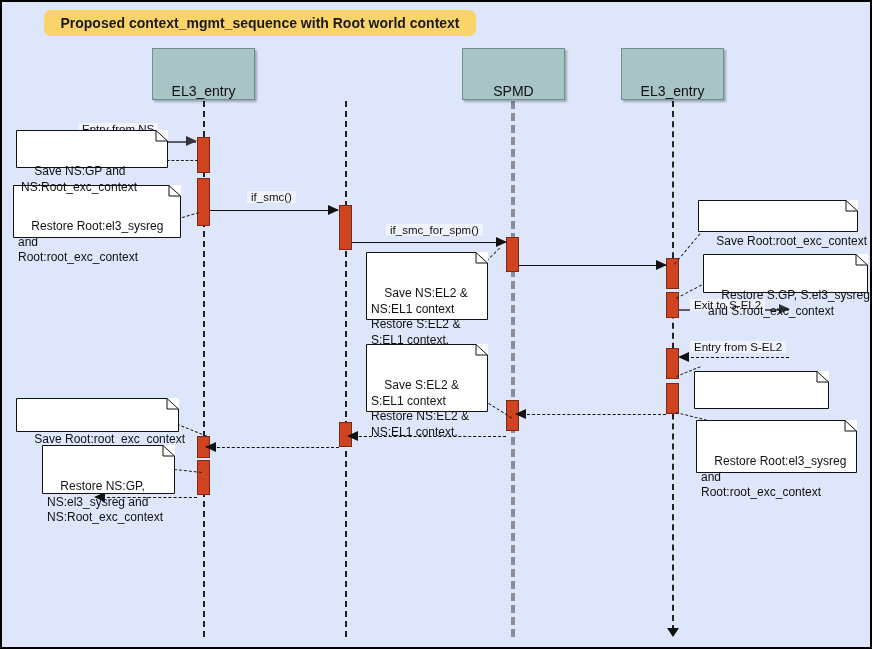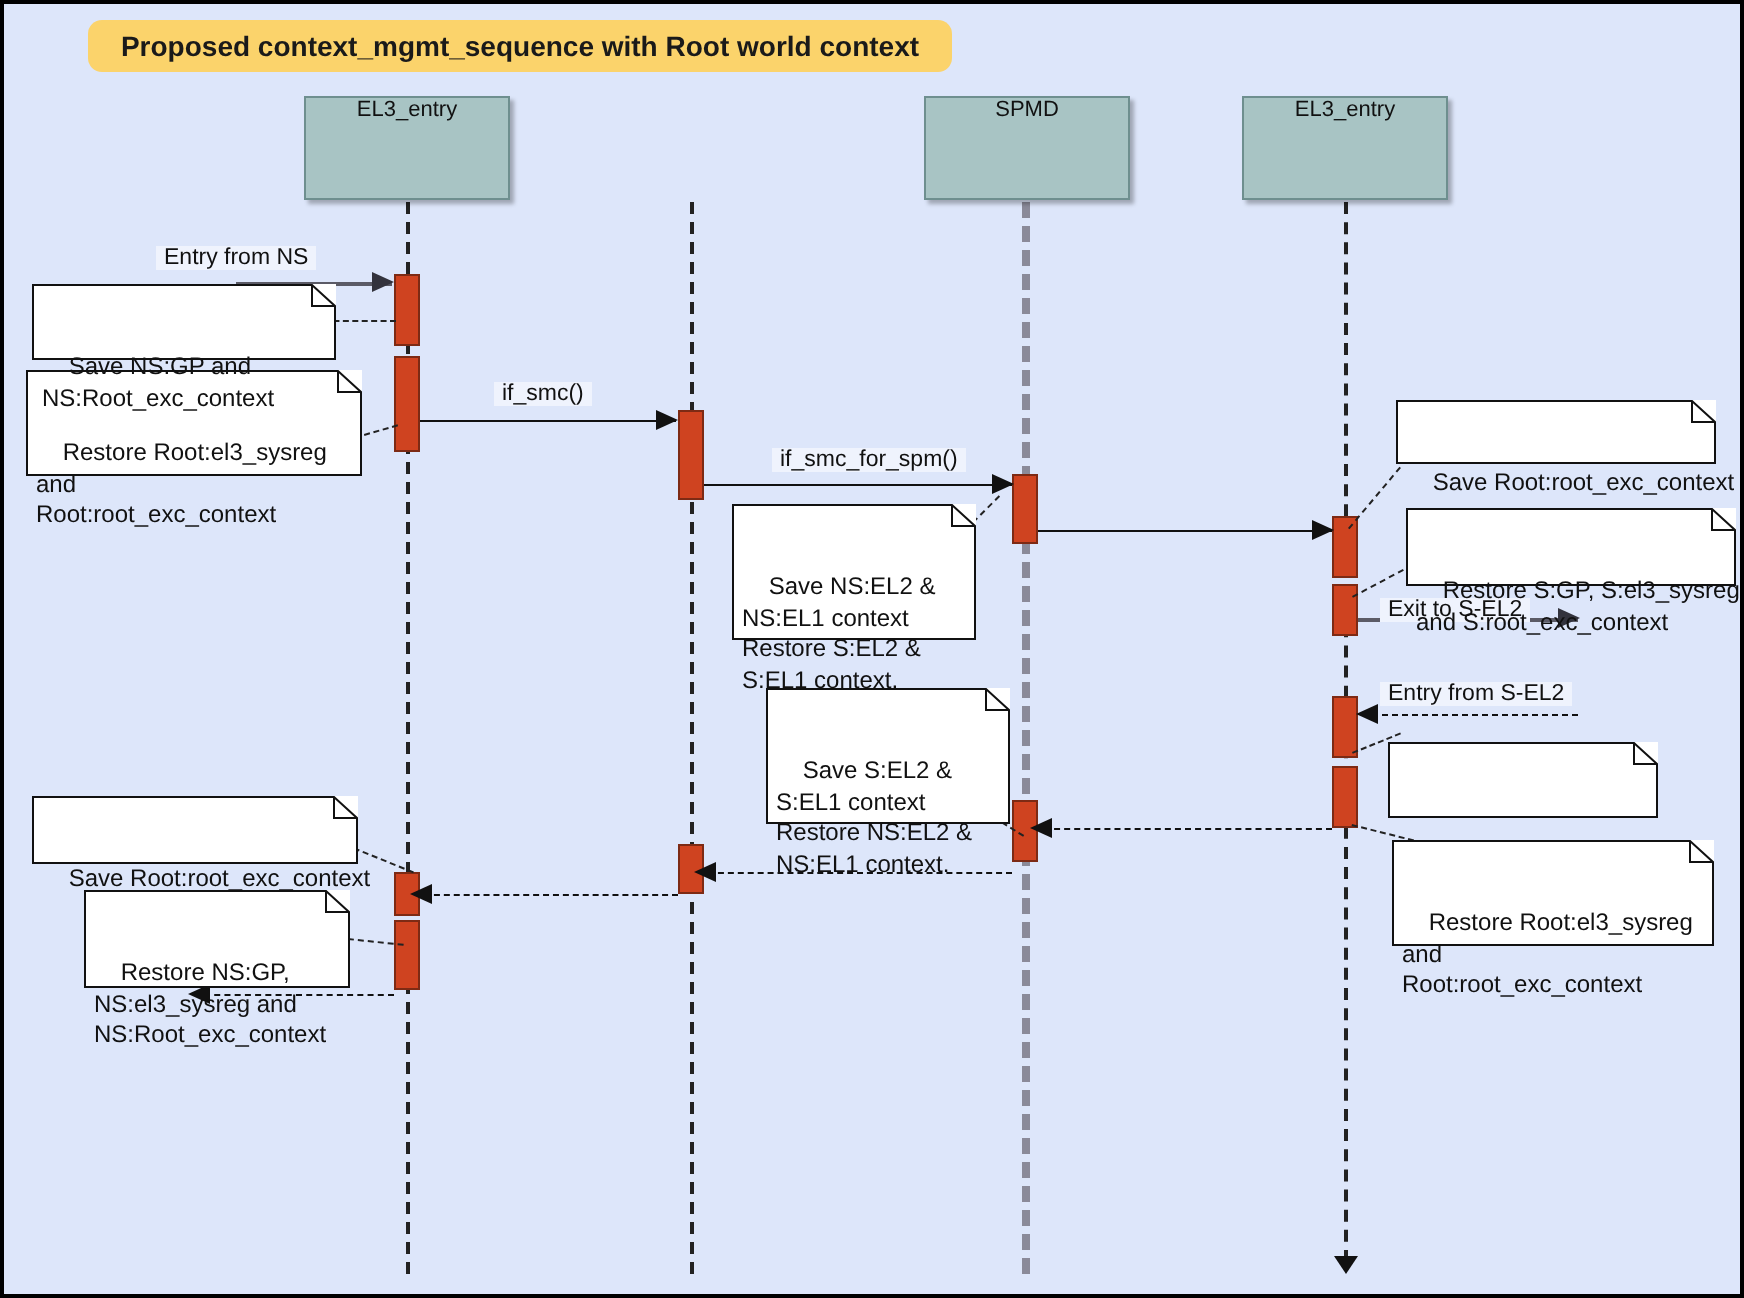--- a/index.html
+++ b/index.html
@@ -31,23 +31,23 @@
     justify-content: center;
     text-align: center;
     white-space: nowrap;
   }
   .actor-box {
     position: absolute;
     background: #a8c4c4;
     border: 1px solid #6e8f8f;
     box-shadow: 2px 2px 2px rgba(0,0,0,0.28);
     display: flex;
-    align-items: flex-start;
+    align-items: flex-end;
     justify-content: center;
-    font-size: 11px;
+    font-size: 14px;
     color: #111111;
     box-sizing: border-box;
   }
   .lifeline {
     position: absolute;
     width: 0;
     border-left-width: 2px;
     border-left-style: dashed;
     border-left-color: #222222;
   }
@@ -210,21 +210,21 @@
   <div class="connector" style="left:166px; top:219px; width:32px; transform:rotate(-16deg);"></div>
   <div class="connector" style="left:462px; top:281px; width:50px; transform:rotate(-45deg);"></div>
   <div class="connector" style="left:672px; top:262px; width:40px; transform:rotate(-50deg);"></div>
   <div class="connector" style="left:674px; top:296px; width:34px; transform:rotate(-28deg);"></div>
   <div class="connector" style="left:674px; top:374px; width:26px; transform:rotate(-22deg);"></div>
   <div class="connector" style="left:674px; top:410px; width:32px; transform:rotate(14deg);"></div>
   <div class="connector" style="left:466px; top:388px; width:52px; transform:rotate(32deg);"></div>
   <div class="connector" style="left:166px; top:418px; width:42px; transform:rotate(22deg);"></div>
   <div class="connector" style="left:172px; top:467px; width:28px; transform:rotate(6deg);"></div>
 
-  <div class="note" style="left:14px; top:140px; width:152px; height:38px;">
+  <div class="note" style="left:14px; top:128px; width:152px; height:38px;">
     <svg class="note-shape" viewBox="0 0 152 38" preserveAspectRatio="none">
       <path d="M0.5 0.5 H140 L151.5 11 V37.5 H0.5 Z" fill="#ffffff" stroke="#111111" stroke-width="1"></path>
       <path d="M140 0.5 V11 H151.5" fill="none" stroke="#111111" stroke-width="1"></path>
     </svg>
     <span class="note-text">Save NS:GP and
 NS:Root_exc_context</span>
   </div>
 
   <div class="note" style="left:11px; top:183px; width:168px; height:53px;">
     <svg class="note-shape" viewBox="0 0 168 53" preserveAspectRatio="none">
@@ -274,21 +274,21 @@
   <div class="note" style="left:694px; top:418px; width:161px; height:53px;">
     <svg class="note-shape" viewBox="0 0 161 53" preserveAspectRatio="none">
       <path d="M0.5 0.5 H149 L160.5 11 V52.5 H0.5 Z" fill="#ffffff" stroke="#111111" stroke-width="1"></path>
       <path d="M149 0.5 V11 H160.5" fill="none" stroke="#111111" stroke-width="1"></path>
     </svg>
     <span class="note-text">Restore Root:el3_sysreg
 and
 Root:root_exc_context</span>
   </div>
 
-  <div class="note" style="left:364px; top:342px; width:122px; height:68px;margin-left:17px;">
+  <div class="note" style="left:364px; top:342px; width:122px; height:68px;">
     <svg class="note-shape" viewBox="0 0 122 68" preserveAspectRatio="none">
       <path d="M0.5 0.5 H110 L121.5 11 V67.5 H0.5 Z" fill="#ffffff" stroke="#111111" stroke-width="1"></path>
       <path d="M110 0.5 V11 H121.5" fill="none" stroke="#111111" stroke-width="1"></path>
     </svg>
     <span class="note-text">Save S:EL2 &amp;
 S:EL1 context
 Restore NS:EL2 &amp;
 NS:EL1 context.</span>
   </div>
 

